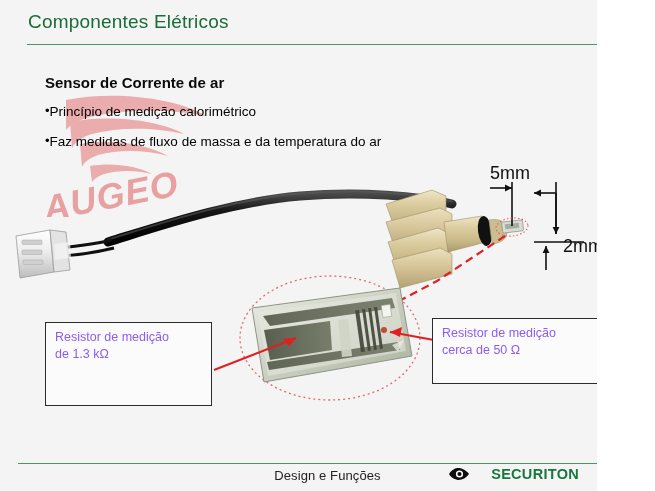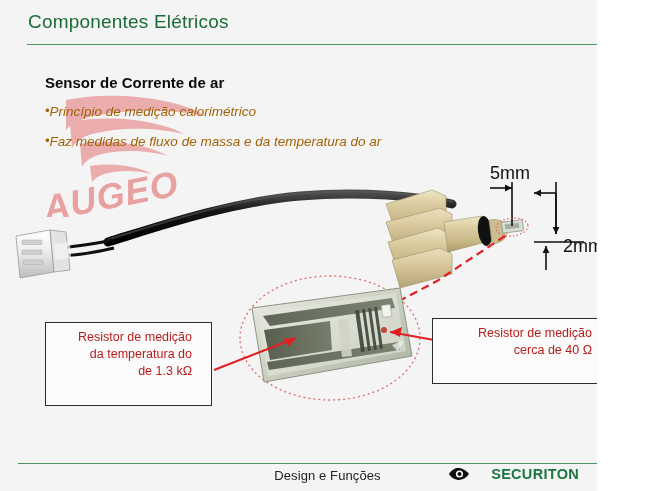--- a/index.html
+++ b/index.html
@@ -44,23 +44,22 @@
     top: 74px;
     font-size: 15px;
     font-weight: bold;
     color: #0a0a0a;
     white-space: nowrap;
   }
   .bullet-line {
     position: absolute;
     left: 45px;
     font-size: 13.5px;
-    color: #a16207;
+    color: #000000;
     white-space: nowrap;
-    font-style: italic;
   }
   .bullet-line .dot {
     font-size: 13px;
     vertical-align: 1px;
   }
   #bullet-0 { top: 103px; }
   #bullet-1 { top: 133px; text-align: right; }
 
   
   #watermark {
@@ -82,24 +81,23 @@
     pointer-events: none;
   }
 
   
   .callout {
     position: absolute;
     border: 1px solid #2b2b2b;
     background: #fbfbfb;
     font-size: 12.5px;
     line-height: 17px;
-    color: #b91c1c;
-    padding: 6px 19px 6px 9px;
+    color: #8b5cf6;
+    padding: 6px 5px 6px 9px;
     box-sizing: border-box;
-    text-align: right;
   }
   #callout-left {
     left: 45px;
     top: 322px;
     width: 167px;
     height: 84px;
   }
   #callout-right {
     left: 432px;
     top: 318px;
@@ -287,27 +285,26 @@
 
     <path d="M214 210 L296 178" stroke="#e02020" stroke-width="2" fill="none"></path>
     <polygon points="296,178 283,178.5 289,186.5" fill="#e02020"></polygon>
 
     <path d="M434 180 L390 172" stroke="#e02020" stroke-width="2" fill="none"></path>
     <polygon points="390,172 402,167 400,177" fill="#e02020"></polygon>
   </svg>
 
   <div class="callout" id="callout-left">
     <div>Resistor de medição</div>
-    <div>da temperatura do</div>
     <div>de 1.3 kΩ</div>
   </div>
 
   <div class="callout" id="callout-right">
     <div>Resistor de medição</div>
-    <div>cerca de 40 Ω</div>
+    <div>cerca de 50 Ω</div>
   </div>
 
   <div id="footer-rule"></div>
   <div id="footer-center">Design e Funções</div>
 
   <div id="brand">
     <svg width="22" height="14" viewBox="0 0 22 14">
       <path d="M1 7 C4.5 1.5 9 0.3 12.5 1.3 C17 2.5 20.5 6 21 7 C18 11.5 13 13.6 9 12.8 C4.5 11.9 1.8 9 1 7 Z" fill="#0d0d0d"></path>
       <circle cx="11.5" cy="7" r="3.6" fill="#ffffff"></circle>
       <circle cx="11.5" cy="7" r="2.1" fill="#0d0d0d"></circle>

